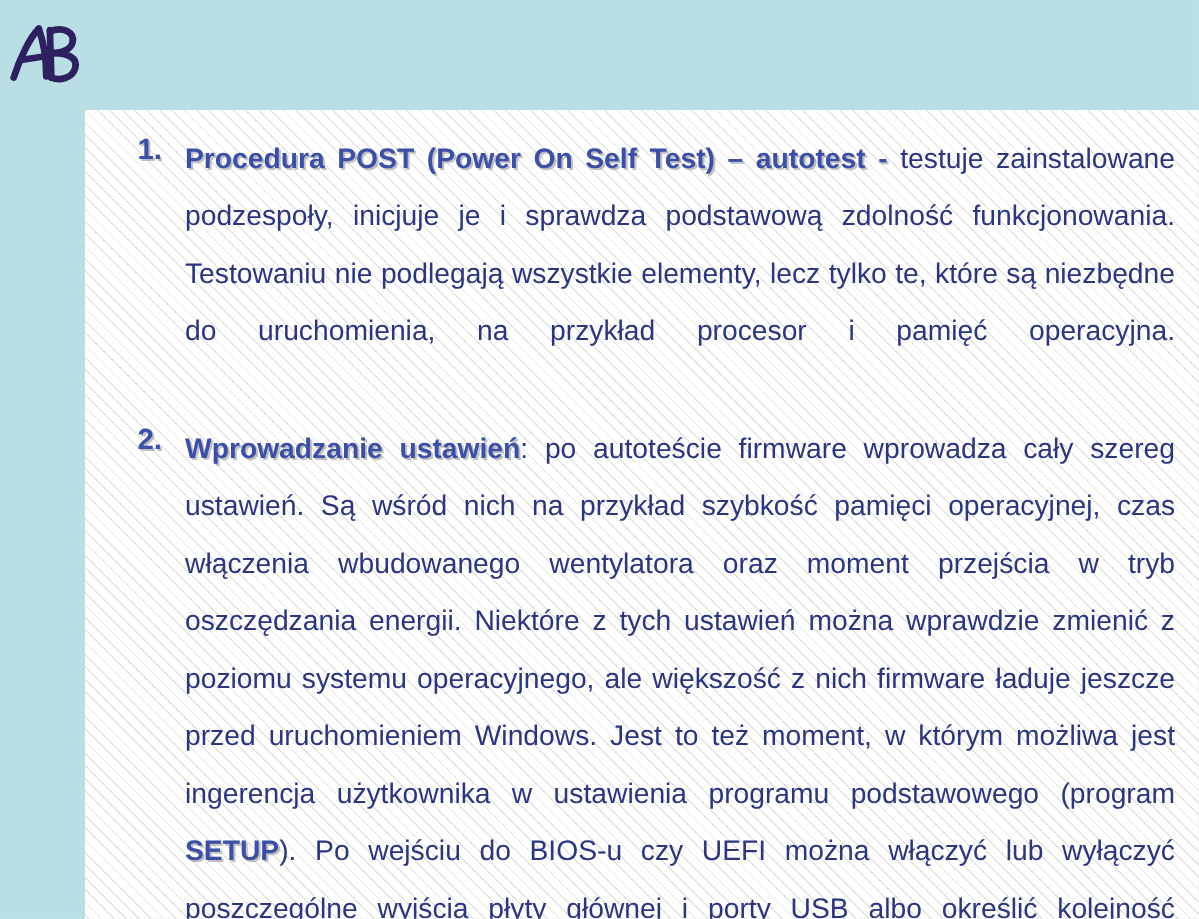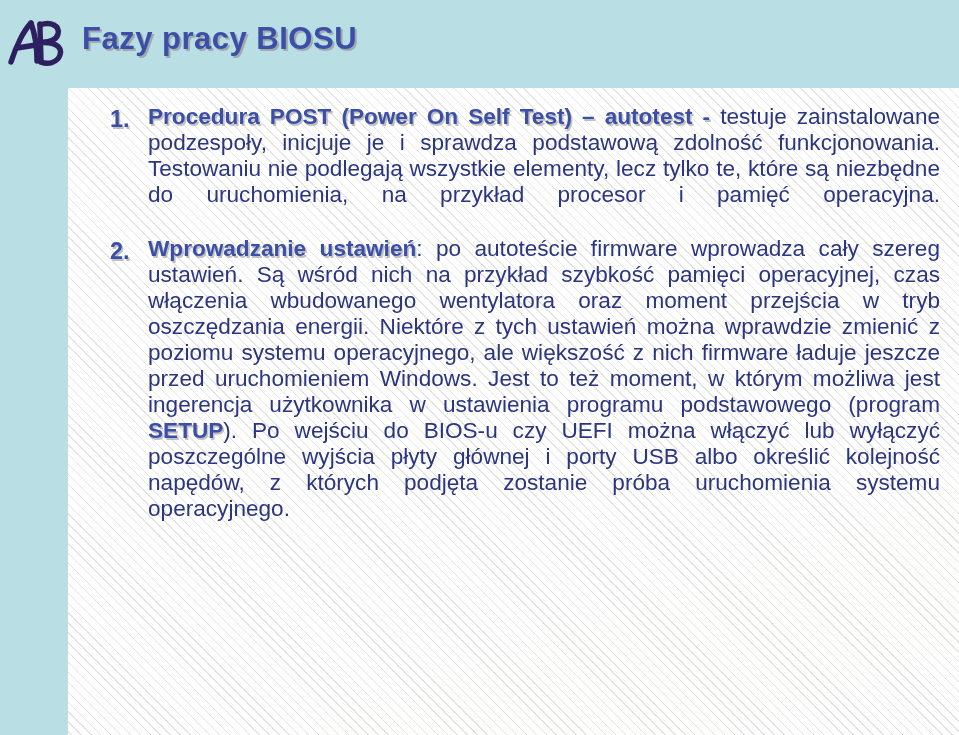--- a/index.html
+++ b/index.html
@@ -132,21 +132,21 @@
     font-size: 23.5px;
     color: #3b4fa8;
     text-shadow: 1.6px 1.6px 0px rgba(155,155,155,0.62);
     line-height: 31.6px;
   }
 
   .item-body {
     flex: 1 1 auto;
     text-align: justify;
     text-justify: inter-word;
-    line-height: 26px;
+    line-height: 46px;
   }
   .item-body::after {
     content: "";
     display: inline-block;
     width: 100%;
   }
 
   .strong-blue {
     font-weight: bold;
     color: #3b4fa8;
@@ -172,21 +172,20 @@
         <path d="M7 48 C 12 32, 20 16, 27 9"></path>
         <path d="M27 9 C 31 20, 33 34, 33 47"></path>
         <path d="M13 34 L 32 31"></path>
         <path d="M36 10 C 36 24, 37 38, 37 48"></path>
         <path d="M36 11 C 47 7, 56 12, 54 20 C 52.5 26, 45 28, 38 28.5"></path>
         <path d="M38 28.5 C 49 28, 59 32, 56 41 C 53.5 48.5, 44 51, 37 48"></path>
       </g>
     </svg>
   </div>
 
-  <div id="slide-title">Fazy pracy BIOSU</div>
 
   <div id="body-area">
 
 
     <div class="list-item" id="item-1">
       <div class="item-number">1.</div>
       <div class="item-body"><span class="strong-blue">Procedura POST (Power On Self Test) – autotest -</span><span> testuje zainstalowane podzespoły, inicjuje je i sprawdza podstawową zdolność funkcjonowania. Testowaniu nie podlegają wszystkie elementy, lecz tylko te, które są niezbędne do uruchomienia, na przykład procesor i pamięć operacyjna.</span></div>
     </div>
 
     <div class="list-item" id="item-2">

